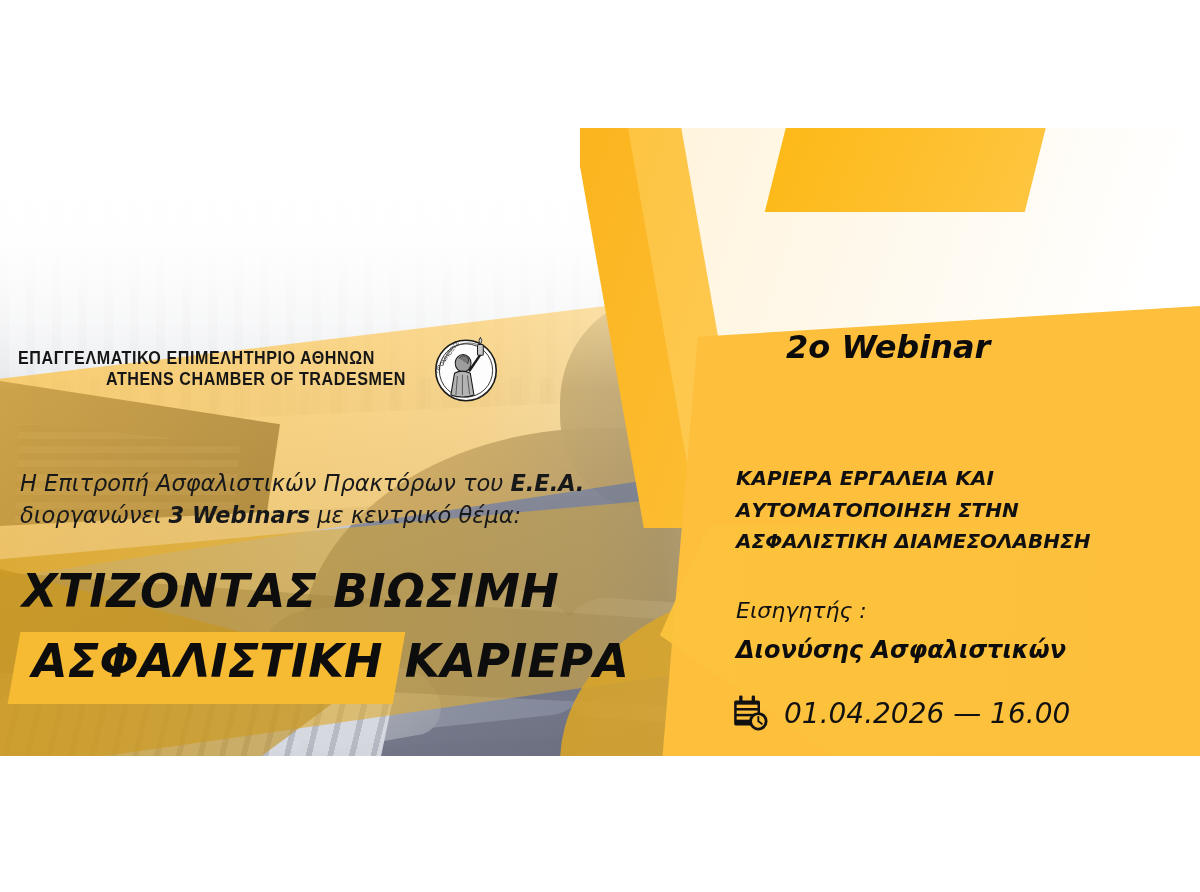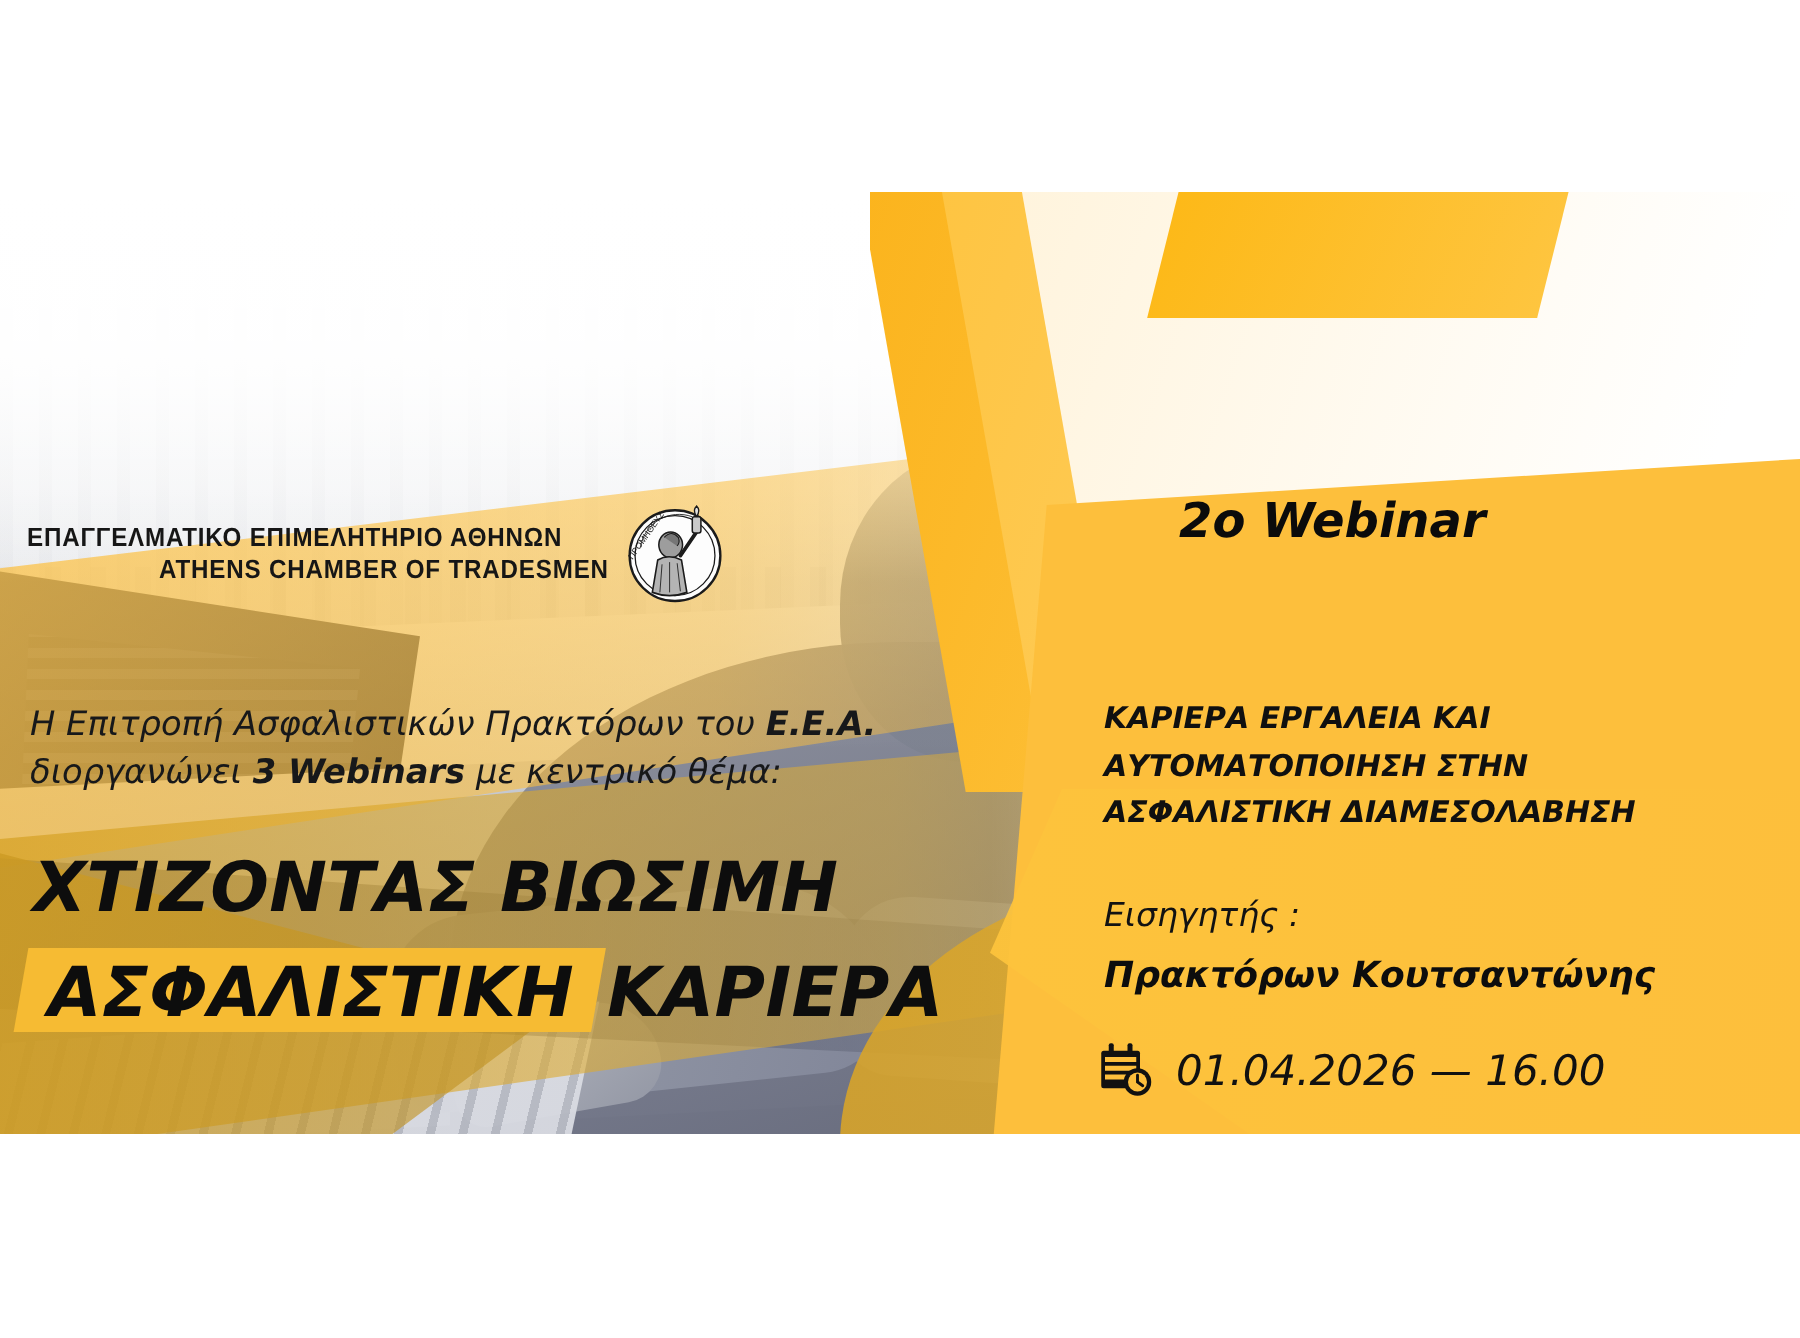--- a/index.html
+++ b/index.html
@@ -109,37 +109,37 @@
 
   
   .panel{position:absolute;right:0;top:178px;width:540px;height:480px;
     background:#fdbf3c;
     clip-path:polygon(7.0% 6.4%, 100% 0%, 100% 100%, 0% 100%);}
   .panel-lowband{position:absolute;right:0;top:398px;width:600px;height:260px;
     background:linear-gradient(95deg,rgba(253,196,60,.92),rgba(253,191,60,1));
     clip-path:polygon(18% 0, 100% 0, 100% 100%, 46% 100%, 10% 42%);}
 
   
-  .logo{position:absolute;left:18px;top:205px;display:flex;align-items:center;gap:8px;}
+  .logo{position:absolute;left:18px;top:205px;display:flex;align-items:center;gap:24px;}
   .logo-text{line-height:1.18;color:#161616;}
   .logo-l1{font-size:17.5px;font-weight:700;letter-spacing:.6px;
     font-family:"Liberation Sans",sans-serif;transform:scaleX(.92);transform-origin:left center;white-space:nowrap;}
   .logo-l2{font-size:17.5px;font-weight:700;letter-spacing:.6px;text-align:right;
     font-family:"Liberation Sans",sans-serif;transform:scaleX(.92);transform-origin:right center;white-space:nowrap;}
   .emblem{width:72px;height:72px;flex:0 0 72px;}
 
   .intro{position:absolute;left:20px;top:340px;width:660px;color:#17181a;
     font-size:22.5px;line-height:1.42;font-style:italic;font-family:"DejaVu Sans",sans-serif;}
   .intro b{font-weight:700;font-style:italic;text-align:center;}
 
   .headline{position:absolute;left:22px;top:440px;width:680px;}
   .hl-row{font-size:46px;font-weight:700;font-style:italic;letter-spacing:.2px;
     color:#0d0d0d;line-height:1.0;font-family:"DejaVu Sans",sans-serif;white-space:nowrap;}
   .hl-row.r1{margin-bottom:18px;}
-  .hl-hi{position:relative;display:inline-block;padding:6px 14px 4px 10px;}
+  .hl-hi{position:relative;display:inline-block;padding:6px 14px 20px 10px;}
   .hl-hi::before{content:"";position:absolute;left:-8px;top:0;right:-2px;bottom:0;
     background:#f6bb33;transform:skewX(-10deg);z-index:0;}
   .hl-hi span{position:relative;z-index:1;}
   .hl-rest{display:inline-block;margin-left:8px;}
 
   .wtitle{position:absolute;left:786px;top:200px;font-size:32px;font-weight:700;
     font-style:italic;color:#0b0b0b;letter-spacing:0px;font-family:"DejaVu Sans",sans-serif;white-space:nowrap;}
 
   .topic{position:absolute;left:736px;top:335px;width:440px;
     font-size:20px;font-weight:700;font-style:italic;line-height:1.58;color:#101010;
@@ -235,21 +235,21 @@
 
     <div class="wtitle">2ο Webinar</div>
 
     <div class="topic">
       <div>ΚΑΡΙΕΡΑ ΕΡΓΑΛΕΙΑ ΚΑΙ</div>
       <div>ΑΥΤΟΜΑΤΟΠΟΙΗΣΗ ΣΤΗΝ</div>
       <div>ΑΣΦΑΛΙΣΤΙΚΗ ΔΙΑΜΕΣΟΛΑΒΗΣΗ</div>
     </div>
 
     <div class="speaker-label">Εισηγητής :</div>
-    <div class="speaker-name">Πρακτόρων Κουτσαντώνης</div>
+    <div class="speaker-name">Διονύσης Ασφαλιστικών</div>
 
     <div class="datetime">
       <svg class="cal-icon" viewBox="0 0 48 48">
         <rect x="5" y="9" width="31" height="30" rx="2" fill="#111"></rect>
         <rect x="8" y="14" width="25" height="4" fill="#fdbf3c"></rect>
         <rect x="8" y="21" width="25" height="4" fill="#fdbf3c"></rect>
         <rect x="8" y="28" width="25" height="4" fill="#fdbf3c"></rect>
         <rect x="11" y="3" width="4" height="9" rx="1.6" fill="#111"></rect>
         <rect x="26" y="3" width="4" height="9" rx="1.6" fill="#111"></rect>
         <circle cx="34" cy="34" r="11" fill="#111"></circle>

